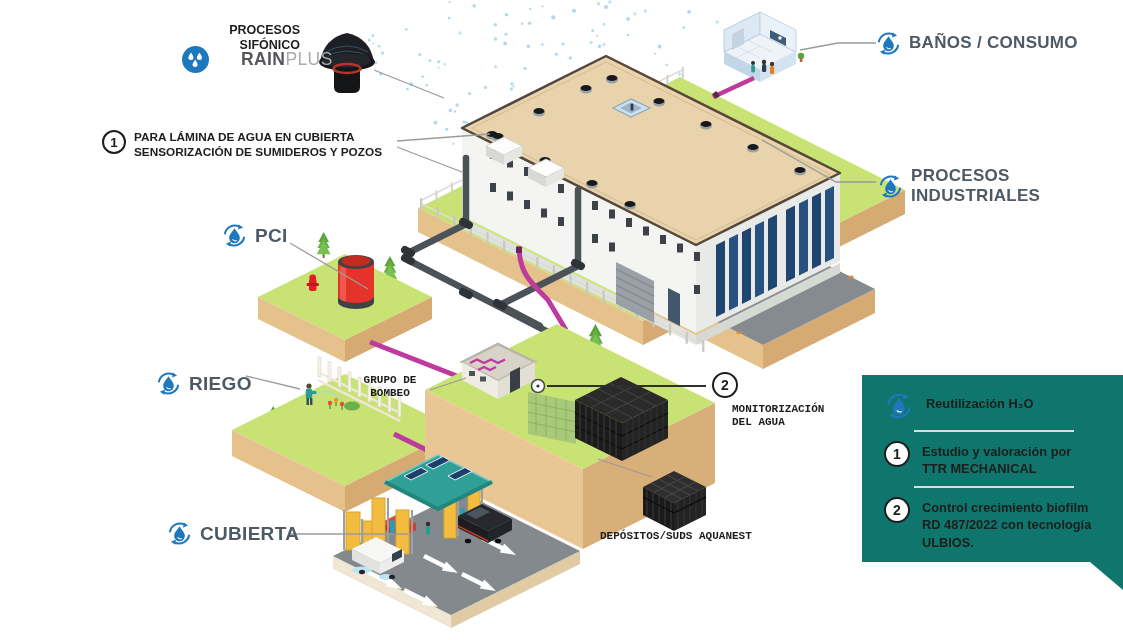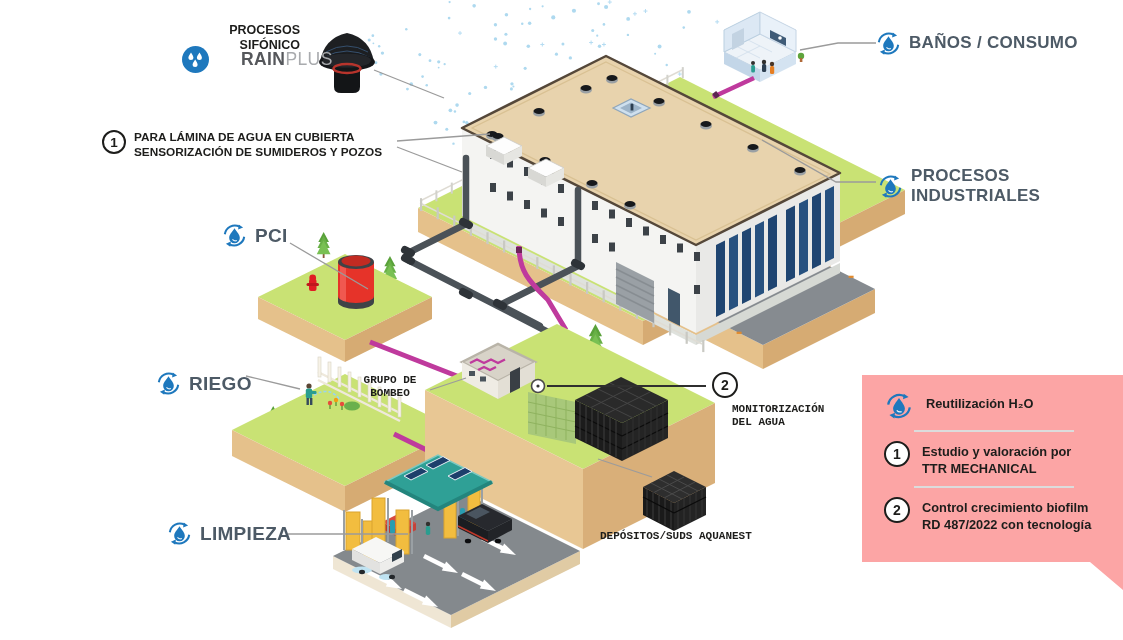--- a/index.html
+++ b/index.html
@@ -25,21 +25,21 @@
   #lbl-sensorizacion{left:102px;top:130px;}
   #lbl-pci{left:221px;top:222px;}
   #lbl-riego{left:155px;top:370px;}
   #lbl-grupo{left:352px;top:374px;width:76px;text-align:center;}
   #lbl-limpieza{left:166px;top:520px;}
   #lbl-banos{left:875px;top:30px;}
   #lbl-procesos{left:877px;top:166px;}
   #badge-monit{left:712px;top:372px;position:absolute;z-index:2;width:26px;height:26px;font-size:14px;}
   #lbl-monit{left:712px;top:403px;margin-left:20px;}
   #lbl-depositos{left:600px;top:530px;}
-  #legend{position:absolute;z-index:2;left:862px;top:375px;width:261px;height:215px;background:#fca5a5;
+  #legend{position:absolute;z-index:2;left:862px;top:375px;width:261px;height:215px;background:#0f766e;
           clip-path:polygon(0px 0px,261px 0px,261px 215px,228px 187px,0px 187px);
           box-sizing:border-box;padding:16px 0 0 22px;}
   .leg-row{display:flex;align-items:flex-start;gap:12px;}
   .leg-text{font-size:12.8px;font-weight:bold;color:#1d1d1b;line-height:1.34;padding-top:4px;white-space:nowrap;}
   .leg-div{width:160px;height:2px;background:#dcdcdc;margin:9px 0 9px 30px;}
   .leg-badge{width:26px;height:26px;font-size:14px;}
 </style>
 </head>
 <body>
 
@@ -663,21 +663,21 @@
 
 <div class="lbl sm" id="lbl-grupo">
   <div>GRUPO DE</div>
   <div>BOMBEO</div>
 </div>
 
 <div class="lbl slate row big" id="lbl-limpieza">
   <svg class="ricon" viewBox="0 0 32 32">
       <use href="#icon-recycle"></use>
     </svg>
-  <span>LIMPIEZA</span>
+  <span>CUBIERTA</span>
 </div>
 
 <div class="lbl slate row med" id="lbl-banos">
   <svg class="ricon" viewBox="0 0 32 32">
       <use href="#icon-recycle"></use>
     </svg>
   <span>BAÑOS / CONSUMO</span>
 </div>
 
 <div class="lbl slate row med" id="lbl-procesos">
@@ -712,15 +712,16 @@
       <div>Estudio y valoración por</div>
       <div>TTR MECHANICAL</div>
     </div>
   </div>
   <div class="leg-div"></div>
   <div class="leg-row">
     <span class="badge leg-badge">2</span>
     <div class="leg-text" style="padding-top:2px">
       <div>Control crecimiento biofilm</div>
       <div>RD 487/2022 con tecnología</div>
+      <div>ULBIOS.</div>
     </div>
   </div>
 </div>
 
 </body></html>

